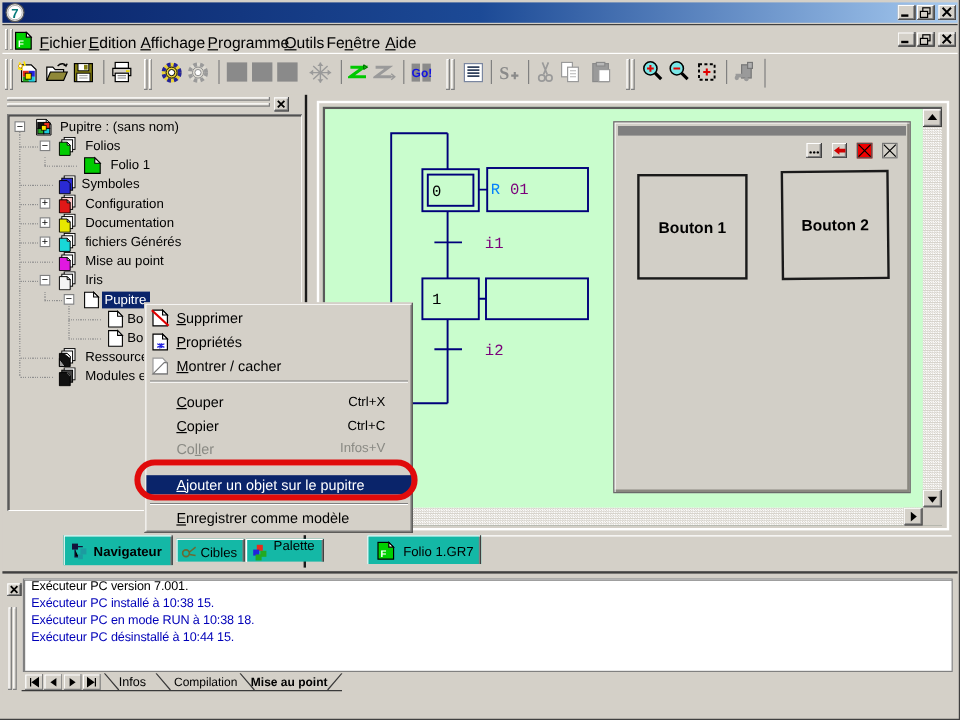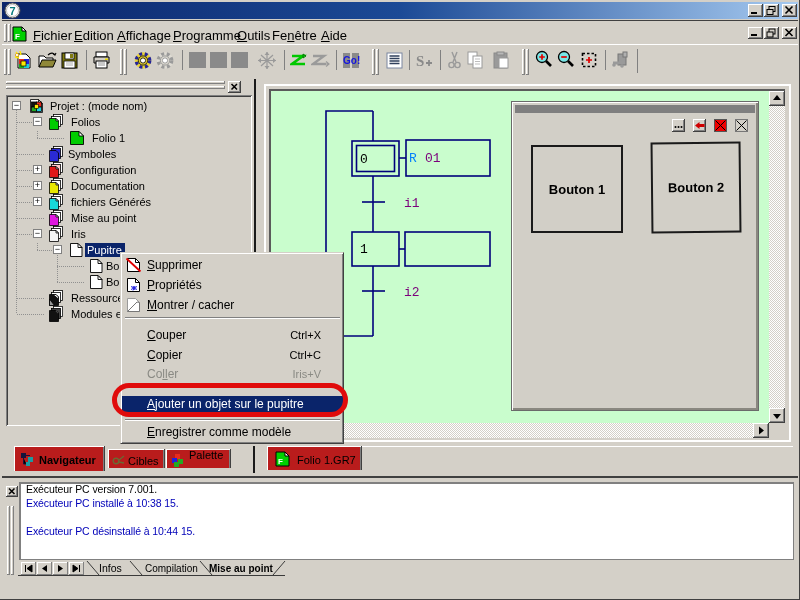--- a/index.html
+++ b/index.html
@@ -43,22 +43,22 @@
   background-size:2px 2px; }
 .sbtn { position:absolute; background:#d4d0c8; box-shadow: inset -1px -1px #404040, inset 1px 1px #fff, inset -2px -2px #808080; }
 
 #pupitre { position:absolute; left:240px; top:10px; width:248px; height:310px;
   background:#d2cfc7; border:1px solid #6a6a6a;
   box-shadow: inset 1px 1px #fff, inset -2px -2px #8a8880; }
 #pupbar { position:absolute; left:3px; top:3px; width:240px; height:8px; background:#7f7f7f; }
 .pupbtn { position:absolute; top:17px; width:13px; height:13px; font-size:9px; }
 .bouton { position:absolute; border:2px solid #1a1a1a; background:#d2cfc7; color:#000;
   font-weight:bold; font-size:13px; display:flex; align-items:center; justify-content:center; }
-.tab { position:absolute; background:#b91c1c; box-shadow: inset -1px 0 #404040, inset 1px 1px #fff, inset -2px 0 #808080;
-  font-size:11px; color:#000; }
+.tab { position:absolute; background:#14b8a6; box-shadow: inset -1px 0 #404040, inset 1px 1px #fff, inset -2px 0 #808080;
+  font-size:11px; color:#000;margin-left:39px; }
 
 #dock { left:2px; top:476px; width:796px; height:103px; background:#d4d0c8; border-top:2px solid #404040; }
 #logbox { position:absolute; left:17px; top:4px; width:775px; height:78px; background:#fff;
   box-shadow: inset 1px 1px #808080, inset -1px -1px #fff; border:1px solid #808080; }
 .logline { position:absolute; left:6px; font-size:10.5px; letter-spacing:-0.1px; white-space:nowrap; }
 
 #statusbar { left:2px; top:581px; width:796px; height:17px; background:#d4d0c8; border-top:1px solid #808080; }
 .sfield { position:absolute; top:3px; height:13px; box-shadow: inset 1px 1px #808080, inset -1px -1px #fff; font-size:11px; }
 
 #ctxmenu { left:120px; top:252px; width:224px; height:192px; background:#d4d0c8;
@@ -269,21 +269,21 @@
             <g stroke="#000" stroke-width="0.8">
               <path d="M2.5 1.5 h8 l4 4 v9 h-12 z" fill="#fff"></path>
               <path d="M10.5 1.5 l4 4 h-4 z" fill="#fff"></path>
               <rect x="3.5" y="4" width="5" height="5" fill="#111"></rect>
               <rect x="8.5" y="4" width="5" height="5" fill="#e82c1c"></rect>
               <rect x="3.5" y="9" width="5" height="4.5" fill="#22aa22"></rect>
               <rect x="8.5" y="9" width="5" height="4.5" fill="#1cccdc"></rect>
               <rect x="6.5" y="6.5" width="4" height="4" fill="#ffe800" stroke-width="0.6"></rect>
             </g>
           </svg>
-        <span class="abs" style="left:22px;top:2px">Projet : (mode nom)</span>
+        <span class="abs" style="left:22px;top:2px">Pupitre : (sans nom)</span>
       </div>
       <div class="texp" style="left:6px;top:6px">−</div>
       <div class="trow" style="left:42px;top:19px">
         <svg class="abs" style="left:0px;top:0px" width="16" height="16">
             <g stroke="#000" stroke-width="0.8">
               <rect x="5.5" y="0.5" width="9" height="10" fill="#fff"></rect>
               <rect x="3.5" y="2.5" width="9" height="10" fill="#fff"></rect>
               <path d="M1.5 4.5 h6.5 l2.5 2.5 v8.5 h-9 z" fill="#00cc00"></path>
               <path d="M8 4.5 l2.5 2.5 h-2.5 z" fill="#fff"></path>
             </g>
@@ -527,20 +527,21 @@
   </div>
   <div id="dock" class="abs">
     <div class="capbtn" style="left:4px;top:8px;width:12px;height:11px"><svg width="12" height="11">
           <path d="M3 2.5 L8.5 8 M8.5 2.5 L3 8" stroke="#000" stroke-width="1.5"></path>
         </svg></div>
     <div class="vgrip" style="left:5px;top:28px;height:69px"></div>
     <div class="vgrip" style="left:9px;top:28px;height:69px"></div>
     <div id="logbox">
       <div class="logline" style="top:0px;color:#000">Exécuteur PC version 7.001.</div>
       <div class="logline" style="top:14px;color:#0000b8">Exécuteur PC installé à 10:38 15.</div>
+      <div class="logline" style="top:28px;color:#0000b8">Exécuteur PC en mode RUN à 10:38 18.</div>
       <div class="logline" style="top:42px;color:#0000b8">Exécuteur PC désinstallé à 10:44 15.</div>
     </div>
     <div class="raisedlite abs" style="left:19px;top:84px;width:15px;height:13px"><svg width="15" height="13">
           <path d="M4.5 3 v7 M11 3 l-5 3.5 5 3.5 z" fill="#000" stroke="#000" stroke-width="1"></path>
         </svg></div>
     <div class="raisedlite abs" style="left:35px;top:84px;width:15px;height:13px"><svg width="15" height="13">
           <path d="M10 3 l-5 3.5 5 3.5 z" fill="#000"></path>
         </svg></div>
     <div class="raisedlite abs" style="left:51px;top:84px;width:15px;height:13px"><svg width="15" height="13">
           <path d="M5 3 l5 3.5 -5 3.5 z" fill="#000"></path>
@@ -583,21 +584,21 @@
     <div class="cmi" style="top:74px">
         <span class="lbl"><span class="u">C</span>ouper</span>
         <span class="sc">Ctrl+X</span>
       </div>
     <div class="cmi" style="top:94px">
         <span class="lbl"><span class="u">C</span>opier</span>
         <span class="sc">Ctrl+C</span>
       </div>
     <div class="cmi" style="top:113px;color:#8a8a84">
         <span class="lbl">Co<span class="u">ll</span>er</span>
-        <span class="sc">Iris+V</span>
+        <span class="sc">Infos+V</span>
       </div>
     <div class="cmsep" style="top:133px"></div>
     <div class="cmi" style="top:142.5px;background:#0a246a;color:#fff">
         <span class="lbl"><span class="u">A</span>jouter un objet sur le pupitre</span>
       </div>
     <div class="cmsep" style="top:166px"></div>
     <div class="cmi" style="top:171px">
         <span class="lbl"><span class="u">E</span>nregistrer comme modèle</span>
       </div>
   </div>

